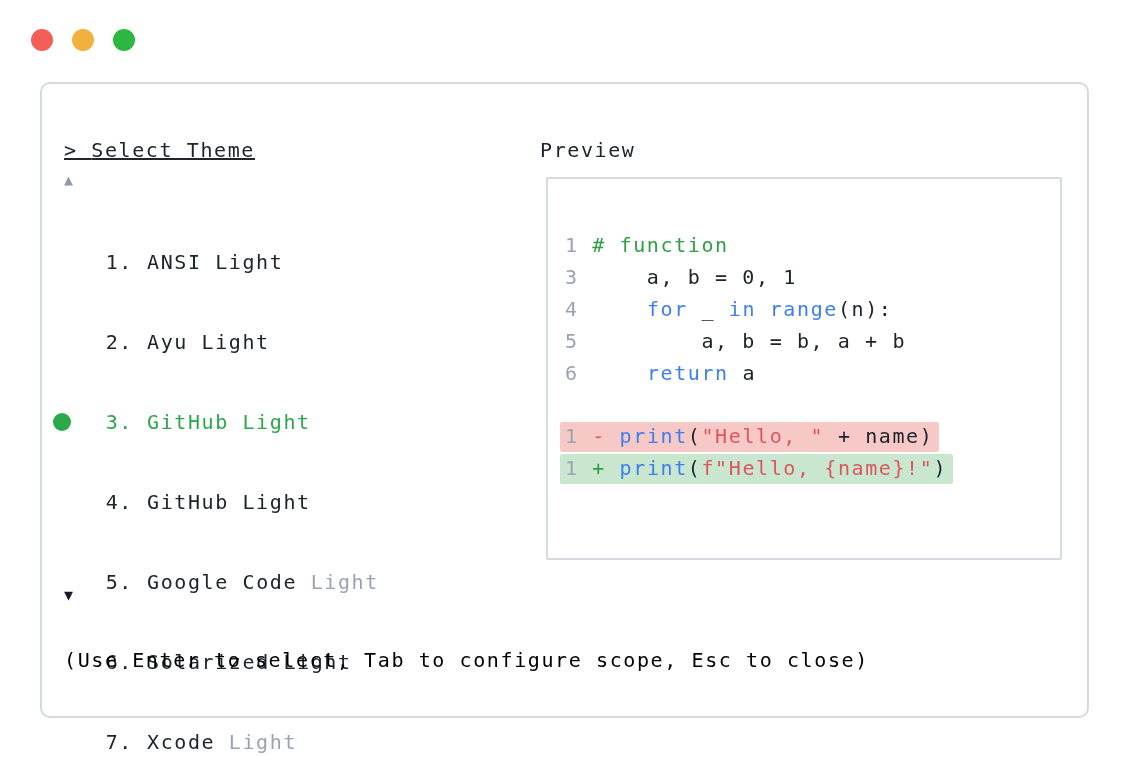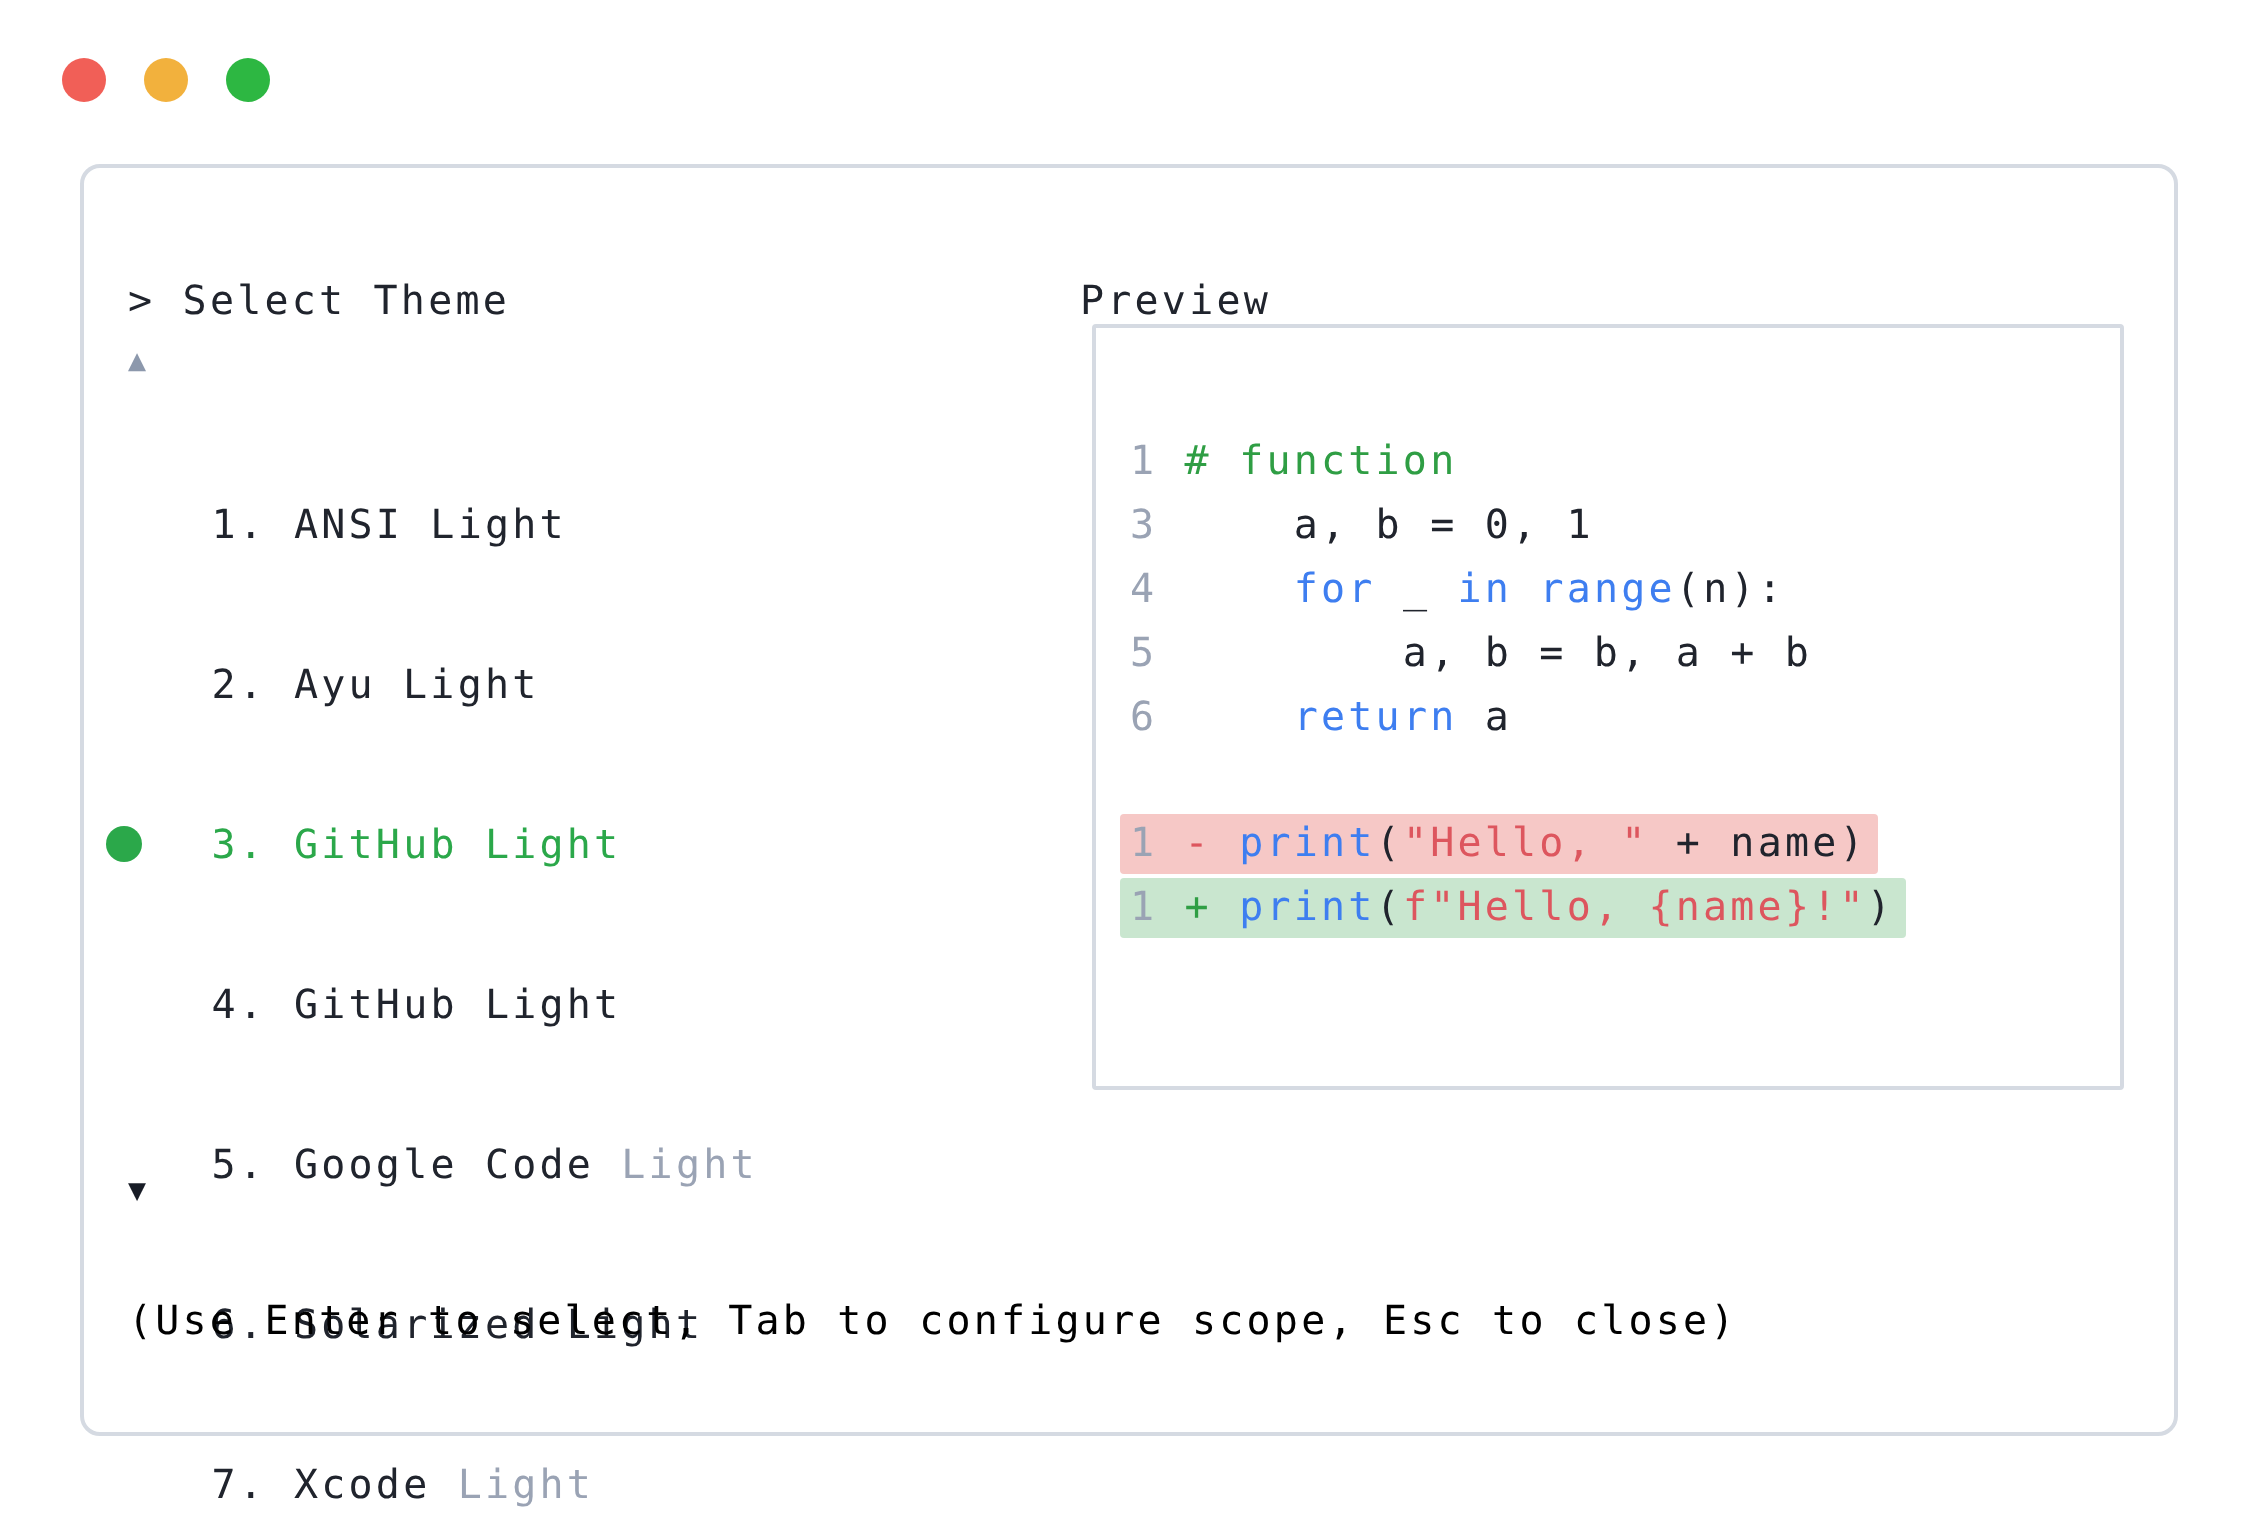--- a/index.html
+++ b/index.html
@@ -25,21 +25,21 @@
 
   
   .window {
     position: absolute; left: 40px; top: 82px;
     width: 1049px; height: 636px;
     border: 2px solid #d5dae2;
     border-radius: 10px;
     background: #ffffff;
   }
 
-  .prompt-row { position: absolute; left: 22px; top: 50px; height: 32px; line-height: 32px; }
+  .prompt-row { position: absolute; left: 22px; top: 50px; height: 32px; line-height: 32px; text-decoration: underline; }
   .arrow-up   { position: absolute; left: 22px; top: 80px; height: 32px; line-height: 32px;
                 font-size: 15px; color: #8c98ac; letter-spacing: 0; }
   .arrow-down { position: absolute; left: 22px; top: 495px; height: 32px; line-height: 32px;
                 font-size: 15px; color: #181c26; letter-spacing: 0; }
   .help-row   { position: absolute; left: 22px; top: 560px; height: 32px; line-height: 32px;
                 color: #000000; }
 
   
   .theme-list { position: absolute; left: 22px; top: 114px; }
   .trow { position: relative; height: 32px; display: flex; align-items: center; cursor: default; }
@@ -53,21 +53,21 @@
   .trow.selected .t-var { color: #2ba84a; }
   .dot {
     position: absolute; left: -11px; top: 7px;
     width: 18px; height: 18px; border-radius: 50%;
     background: #2ba84a;
   }
 
   
   .preview-label { position: absolute; left: 498px; top: 50px; height: 32px; line-height: 32px; }
   .preview-box {
-    position: absolute; left: 504px; top: 78px;
+    position: absolute; left: 504px; top: 93px;
     width: 516px; height: 383px;
     border: 2px solid #d5dae2;
     border-radius: 2px;
     background: #ffffff;
     padding: 50px 0 0 17px;
   }
   .cline { height: 32px; line-height: 32px; white-space: pre; font-size: 20px; letter-spacing: 1.6px; color: #20242d; }
   .spacer { height: 32px; }
   .ln   { color: #9aa3b4; }
   .tok-comment { color: #2f9e44; }

